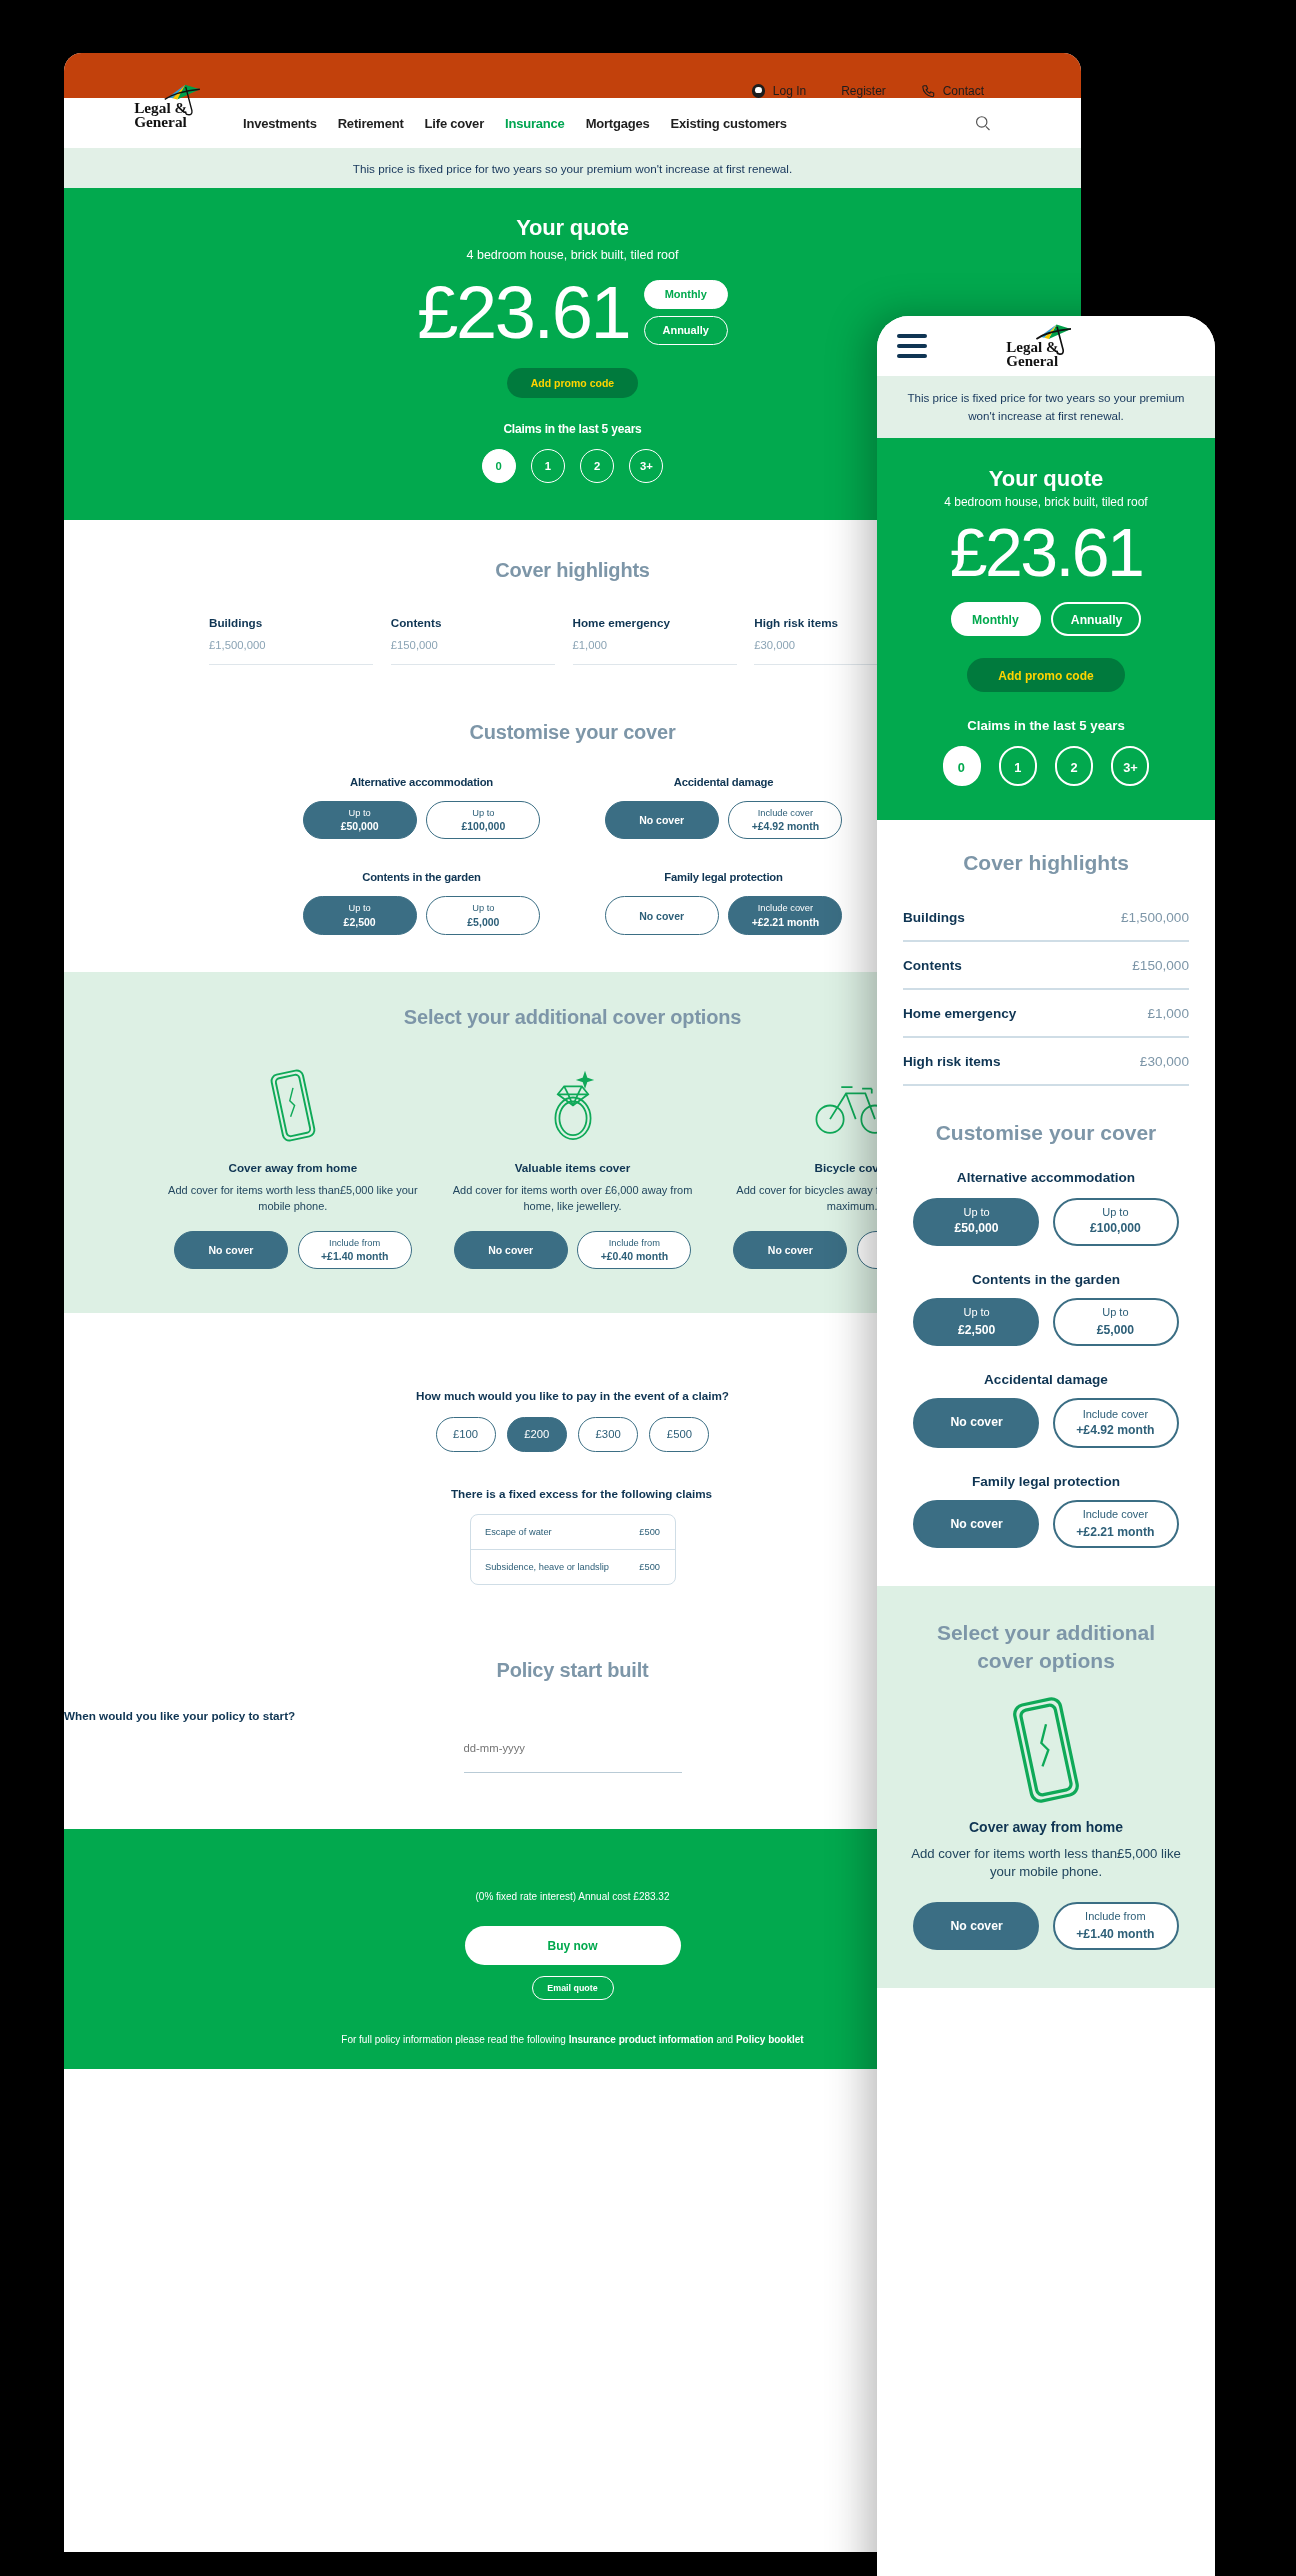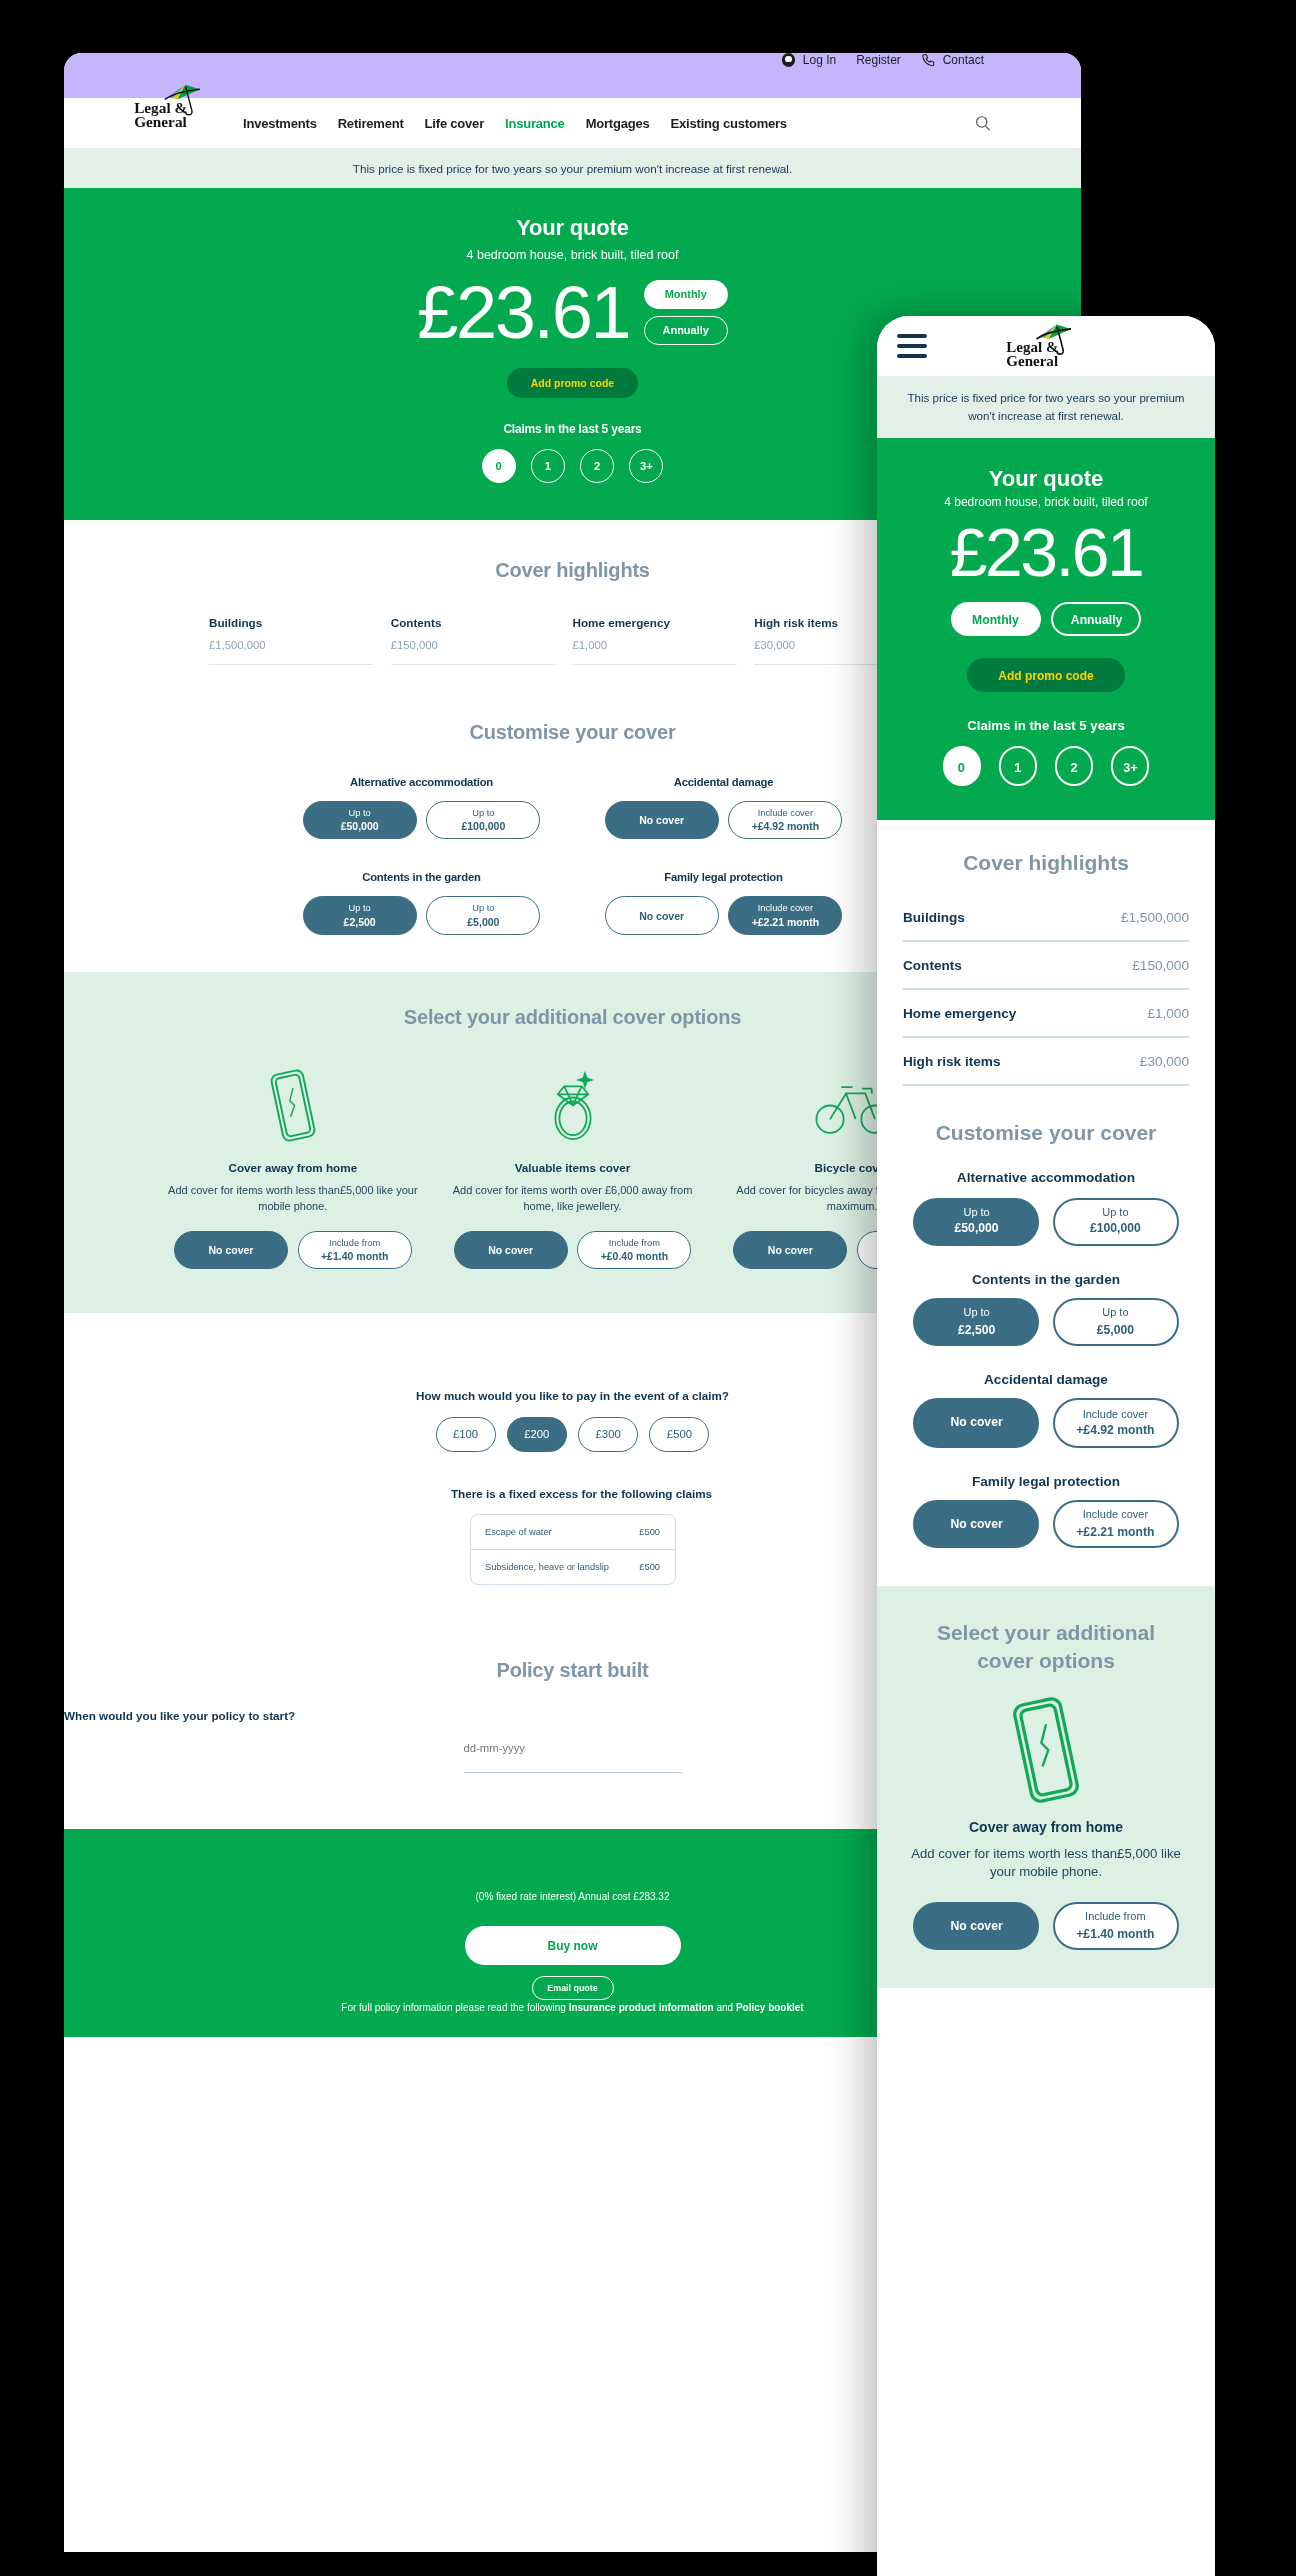--- a/index.html
+++ b/index.html
@@ -12,22 +12,22 @@
   .stage { position: relative; width: 1296px; height: 2576px; background:#000; }
 
   
   .desktop {
     position: absolute; left: 64px; top: 53px;
     width: 1017px; height: 2499px;
     background:#fff; border-radius: 17.7px 17.7px 0 0;
     overflow: hidden;
   }
   .util-bar {
-    height: 45px; display:flex; align-items:flex-start; justify-content:flex-end;
-    padding-right: 97px; gap: 20px; background:#c4b5fd;
+    height: 45px; display:flex; align-items:flex-end; justify-content:flex-end;
+    padding-right: 97px; gap: 35px; background:#c2410c;
   }
   .util-item { display:flex; align-items:center; gap:7.3px; font-size:12px; color:#1d1d1d; }
   .ic-user { width:13.7px;height:13.7px;border-radius:50%;background:#1d1d1d; position:relative;display:inline-block;}
   .ic-user::after{content:"";position:absolute;left:3.6px;top:2.4px;width:6.4px;height:6.4px;border-radius:50% 50% 45% 45%;background:#fff;}
   .ic-phone { width:14.5px;height:14.5px;display:inline-block;color:#1d1d1d;}
 
   .nav-bar {
     height: 50px; display:flex; align-items:center; padding: 0 97px 0 0;
     position:relative;
   }
@@ -123,21 +123,21 @@
   .fg-sub { color:#fff; font-size:10px; margin-top:6.4px; }
   .buy {
     display:block; margin: 24px auto 0; width:216px; height:39px; border-radius:805px;
     background:#fff; color:#02a94e; font-size:12px; font-weight:bold; border:none; cursor:pointer;
   }
   .emailq {
     display:block; margin: 11.3px auto 0; width:82px; height:24px; border-radius:805px;
     background:transparent; color:#fff; font-size:8.9px; font-weight:600;
     border:1.2px solid #fff; cursor:pointer;
   }
-  .fg-note { color:#fff; font-size:10px; padding: 0 97px; line-height:1.6;}
+  .fg-note { color:#fff; font-size:10px; margin-top:32px; padding: 0 97px; line-height:1.6;}
   .fg-note b { font-weight:bold; }
   .phone {
     position:absolute; left:877px; top:316px;
     width:169px; height:2260px;
     background:#fff; border-radius:16px 16px 0 0;
     overflow:hidden;
     box-shadow: -4.8px 0 21px rgba(0,0,0,.28);
     transform-origin: top left;
     transform: scale(2);
   }

